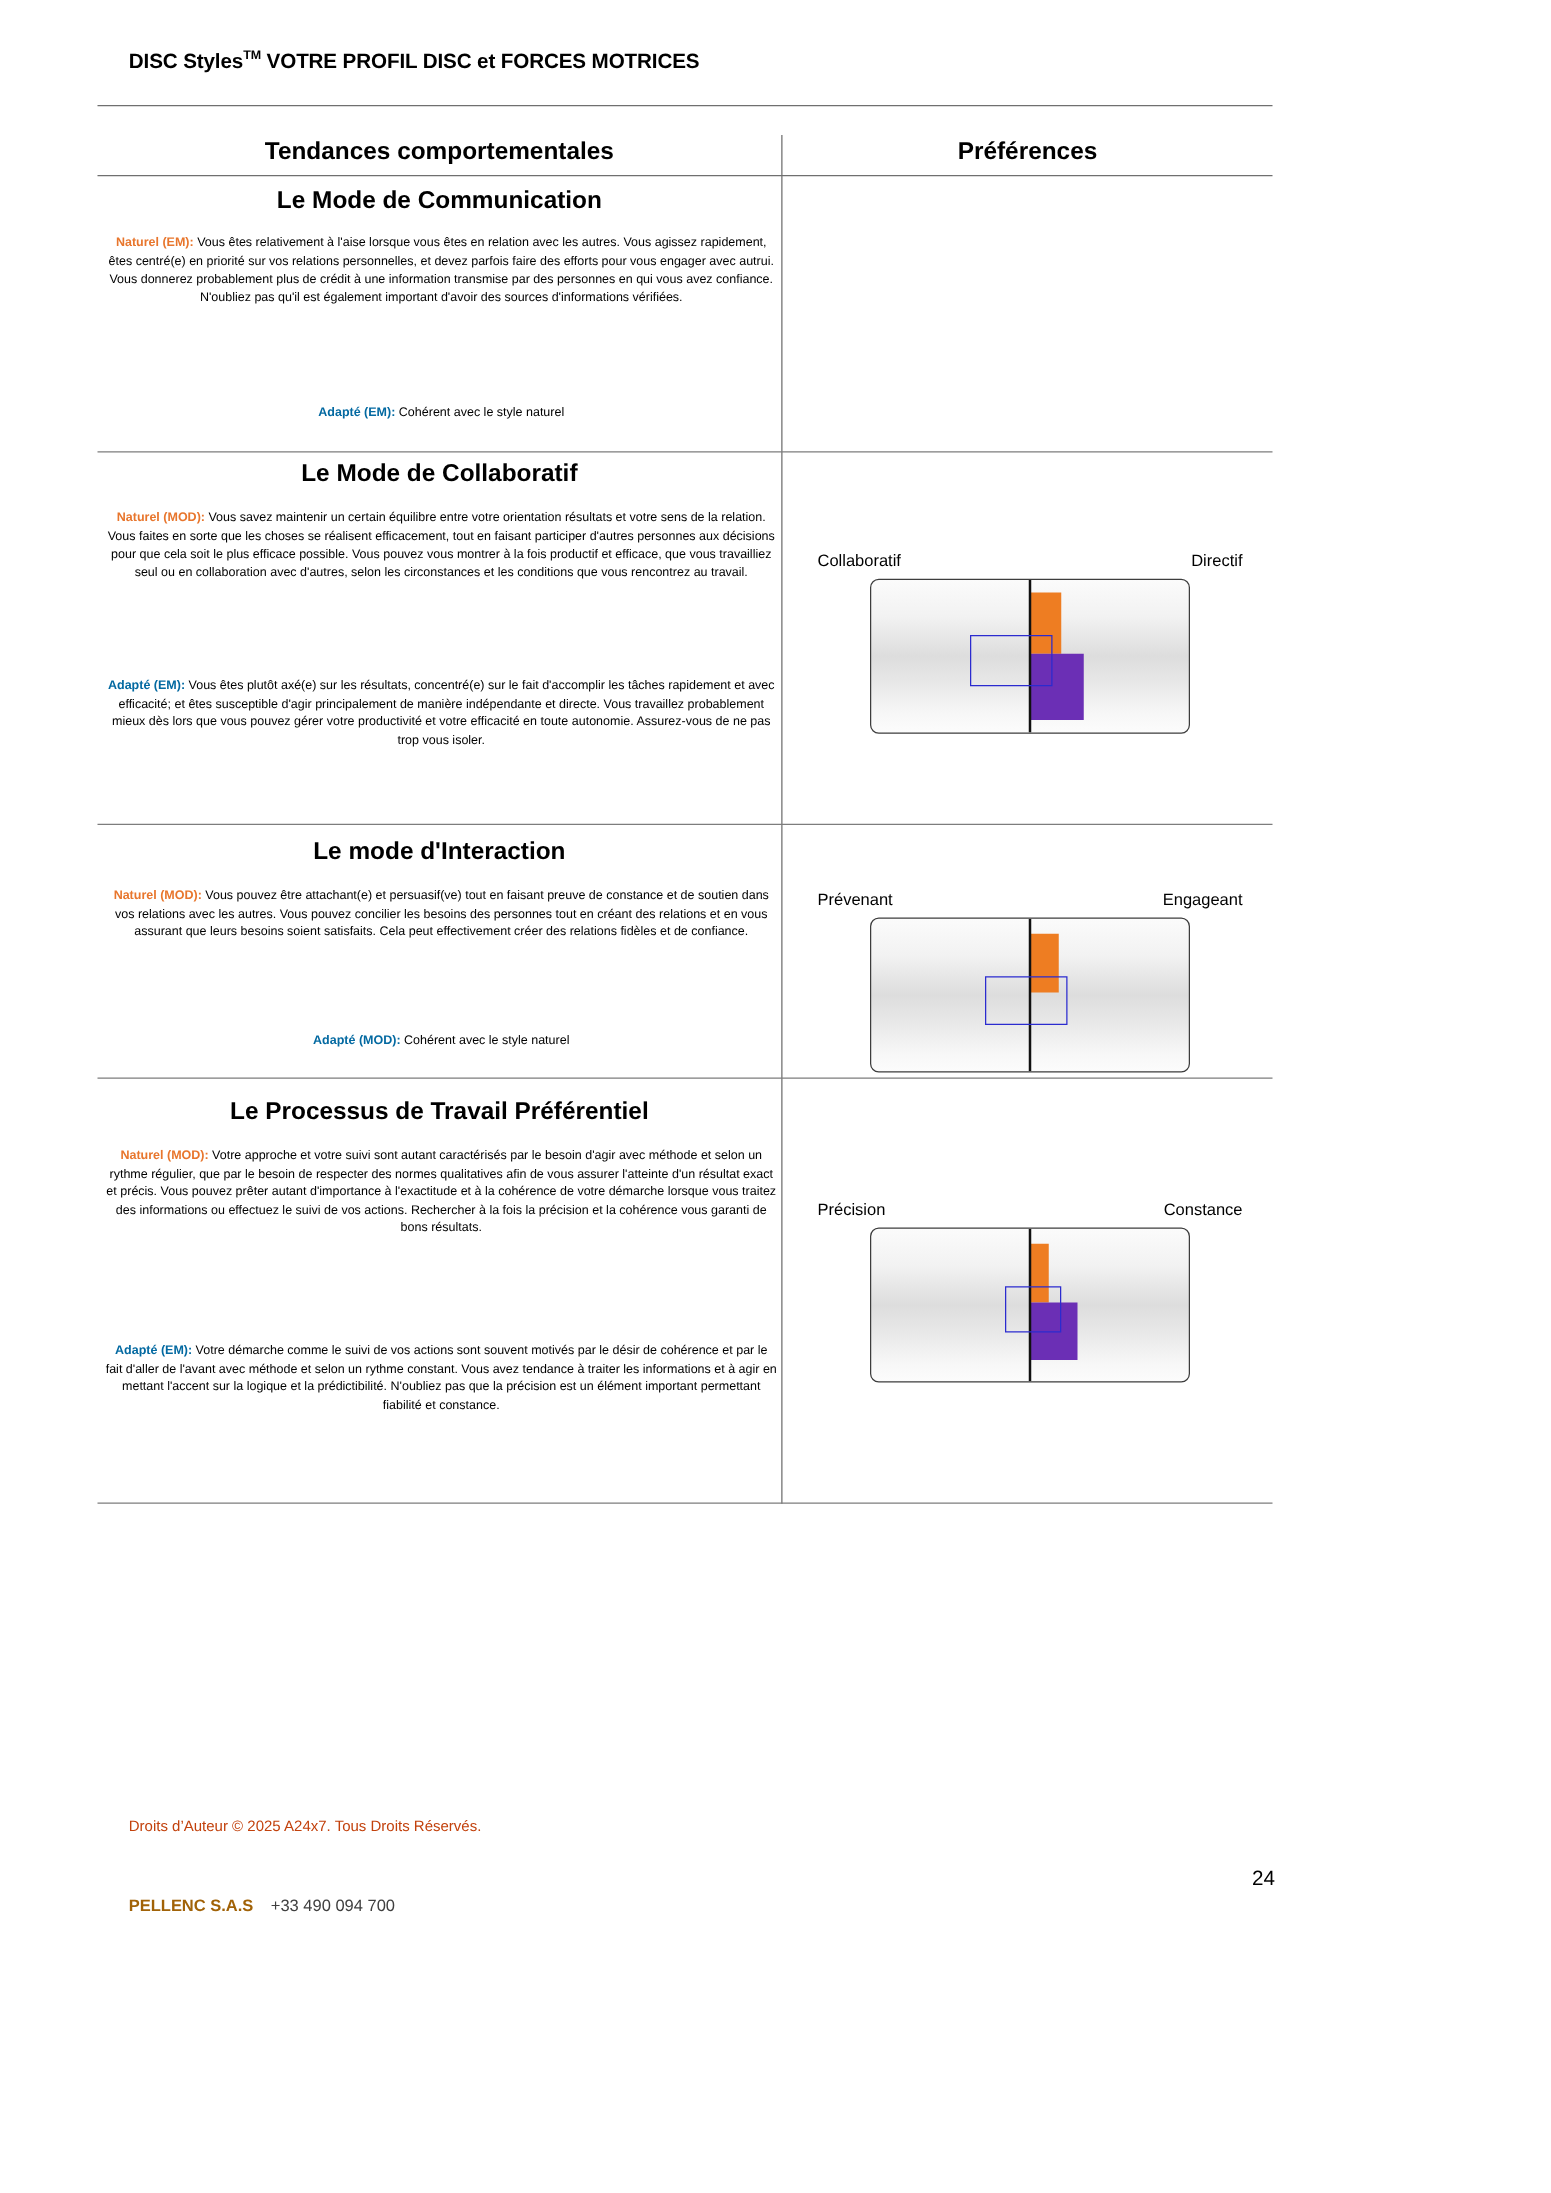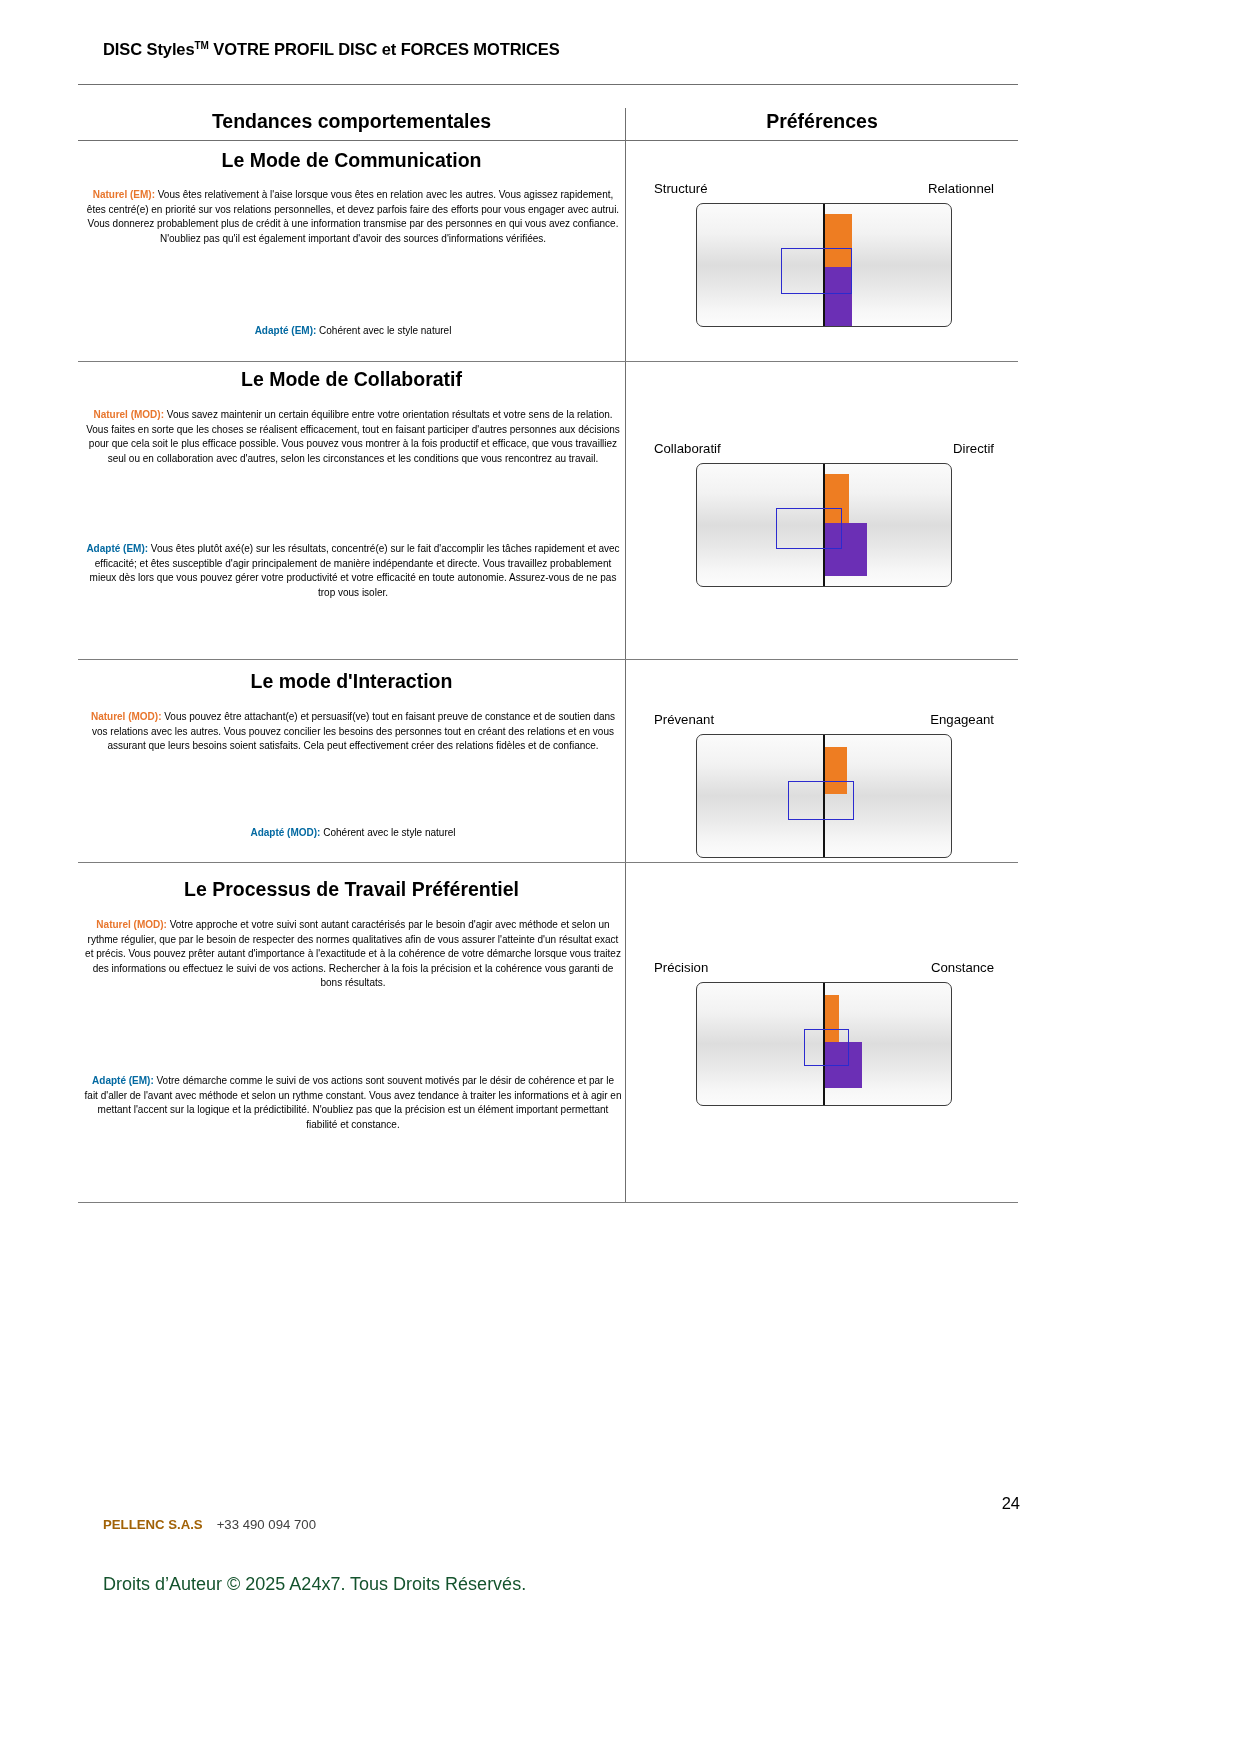--- a/index.html
+++ b/index.html
@@ -159,23 +159,23 @@
     position: absolute;
     border: 1.4px solid #2B2BCF;
     background: transparent;
     z-index: 4;
   }
 
   
   .footer-line1 {
     position: absolute;
     left: 103px;
-    top: 1574px;
-    font-size: 18px;
-    color: #14532d;
+    top: 1454px;
+    font-size: 12px;
+    color: #c2410c;
     white-space: nowrap;
   }
   .footer-line2 {
     position: absolute;
     left: 103px;
     top: 1517px;
     font-size: 13.2px;
     color: #3f3f3f;
     white-space: nowrap;
   }
@@ -207,32 +207,20 @@
   <div class="hrule" style="top:140px;"></div>
   <div class="hrule thin" style="top:361px;"></div>
   <div class="hrule thin" style="top:659px;"></div>
   <div class="hrule thin" style="top:862px;"></div>
   <div class="hrule thin" style="top:1202px;"></div>
 
   <div class="section-title" style="top:149px;">Le Mode de Communication</div>
   <div class="para" style="top:188px;"><span class="lbl-nat">Naturel (EM):</span><span> Vous êtes relativement à l'aise lorsque vous êtes en relation avec les autres. Vous agissez rapidement, êtes centré(e) en priorité sur vos relations personnelles, et devez parfois faire des efforts pour vous engager avec autrui. Vous donnerez probablement plus de crédit à une information transmise par des personnes en qui vous avez confiance. N'oubliez pas qu'il est également important d'avoir des sources d'informations vérifiées.</span></div>
   <div class="para" style="top:324px;"><span class="lbl-ada">Adapté (EM):</span><span> Cohérent avec le style naturel</span></div>
 
-  <div class="chart" style="left:640px; top:181px;">
-    <div class="chart-labels">
-      <span class="chart-label-left">Structuré</span>
-      <span class="chart-label-right">Relationnel</span>
-    </div>
-    <div class="chart-box">
-      <div class="axis"></div>
-      <div class="bar-orange" style="left:50%; top:8%; width:11%; height:52%;"></div>
-      <div class="bar-purple" style="left:50%; top:52%; width:11%; height:48%;"></div>
-      <div class="adapt-rect" style="left:33%; top:36%; width:28%; height:38%;"></div>
-    </div>
-  </div>
 
   <div class="section-title" style="top:368px;">Le Mode de Collaboratif</div>
   <div class="para" style="top:408px;"><span class="lbl-nat">Naturel (MOD):</span><span> Vous savez maintenir un certain équilibre entre votre orientation résultats et votre sens de la relation. Vous faites en sorte que les choses se réalisent efficacement, tout en faisant participer d'autres personnes aux décisions pour que cela soit le plus efficace possible. Vous pouvez vous montrer à la fois productif et efficace, que vous travailliez seul ou en collaboration avec d'autres, selon les circonstances et les conditions que vous rencontrez au travail.</span></div>
   <div class="para" style="top:542px;"><span class="lbl-ada">Adapté (EM):</span><span> Vous êtes plutôt axé(e) sur les résultats, concentré(e) sur le fait d'accomplir les tâches rapidement et avec efficacité; et êtes susceptible d'agir principalement de manière indépendante et directe. Vous travaillez probablement mieux dès lors que vous pouvez gérer votre productivité et votre efficacité en toute autonomie. Assurez-vous de ne pas trop vous isoler.</span></div>
 
   <div class="chart" style="left:640px; top:441px;">
     <div class="chart-labels">
       <span class="chart-label-left">Collaboratif</span>
       <span class="chart-label-right">Directif</span>
     </div>

